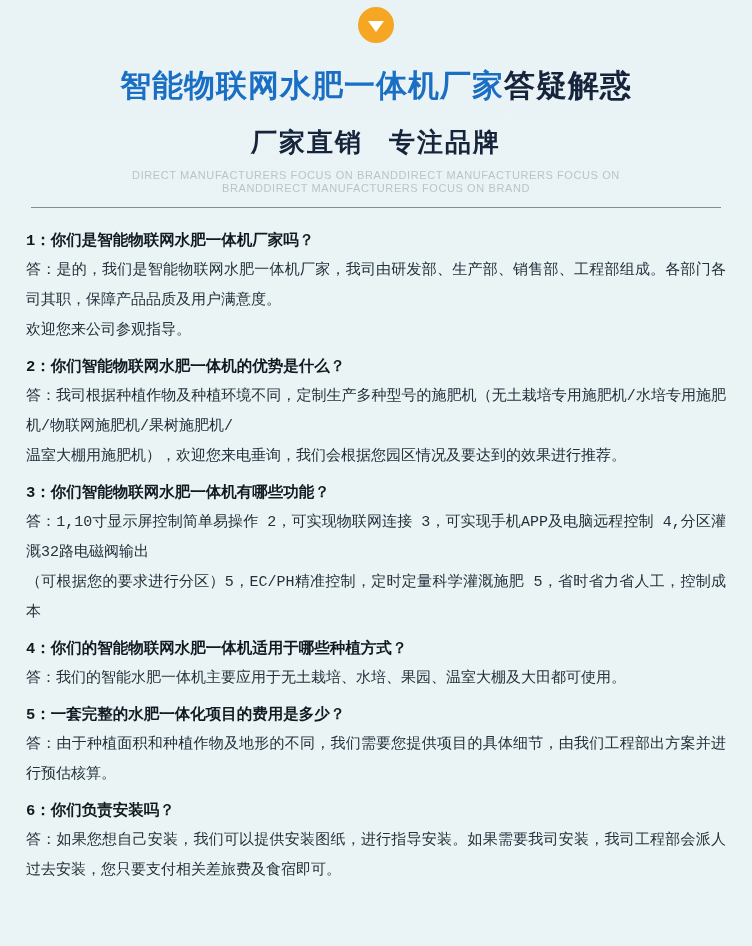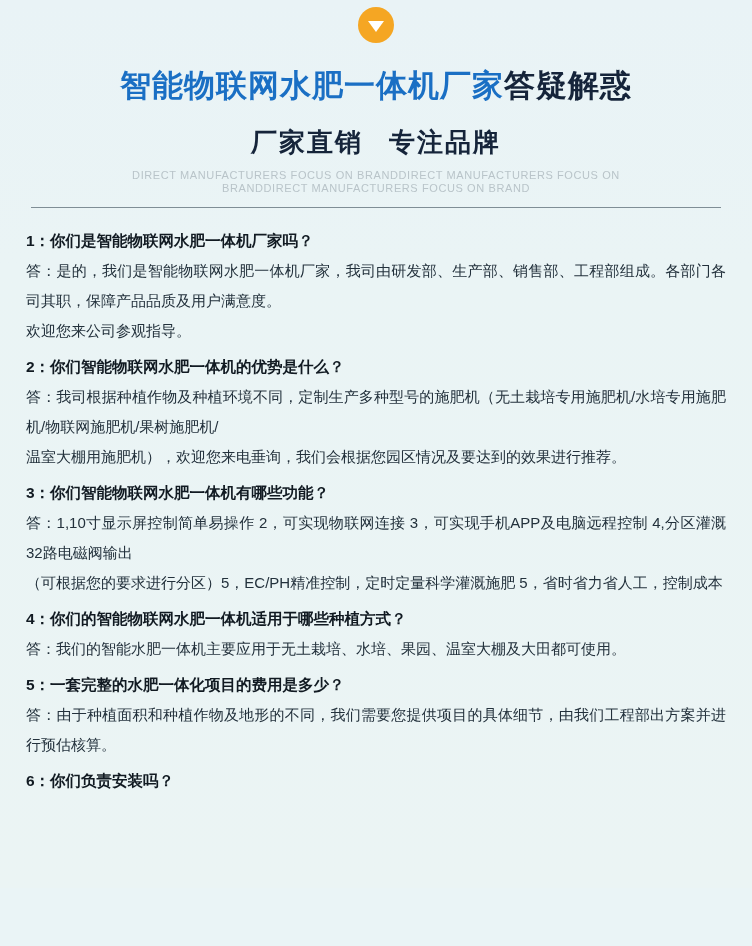--- a/index.html
+++ b/index.html
@@ -87,20 +87,21 @@
   .rule {
     width: 690px;
     height: 1px;
     background: #7f8e95;
     margin: 12px auto 0 auto;
   }
 
   
   .faq {
     padding: 18px 26px 0 26px;
+    font-family: Liberation Mono, monospace;
   }
   .q {
     font-size: 15.5px;
     font-weight: bold;
     color: #111a22;
     line-height: 30px;
     margin-top: 6px;
   }
   .a {
     font-size: 15px;
@@ -163,16 +164,17 @@
       <div class="a">答：我们的智能水肥一体机主要应用于无土栽培、水培、果园、温室大棚及大田都可使用。</div>
     </div>
 
     <div class="block">
       <div class="q">5：一套完整的水肥一体化项目的费用是多少？</div>
       <div class="a">答：由于种植面积和种植作物及地形的不同，我们需要您提供项目的具体细节，由我们工程部出方案并进行预估核算。</div>
     </div>
 
     <div class="block">
       <div class="q">6：你们负责安装吗？</div>
+      <div class="a">答：如果您想自己安装，我们可以提供安装图纸，进行指导安装。如果需要我司安装，我司工程部会派人过去安装，您只要支付相关差旅费及食宿即可。</div>
     </div>
 
   </div>
 </div>
 
 </body></html>

